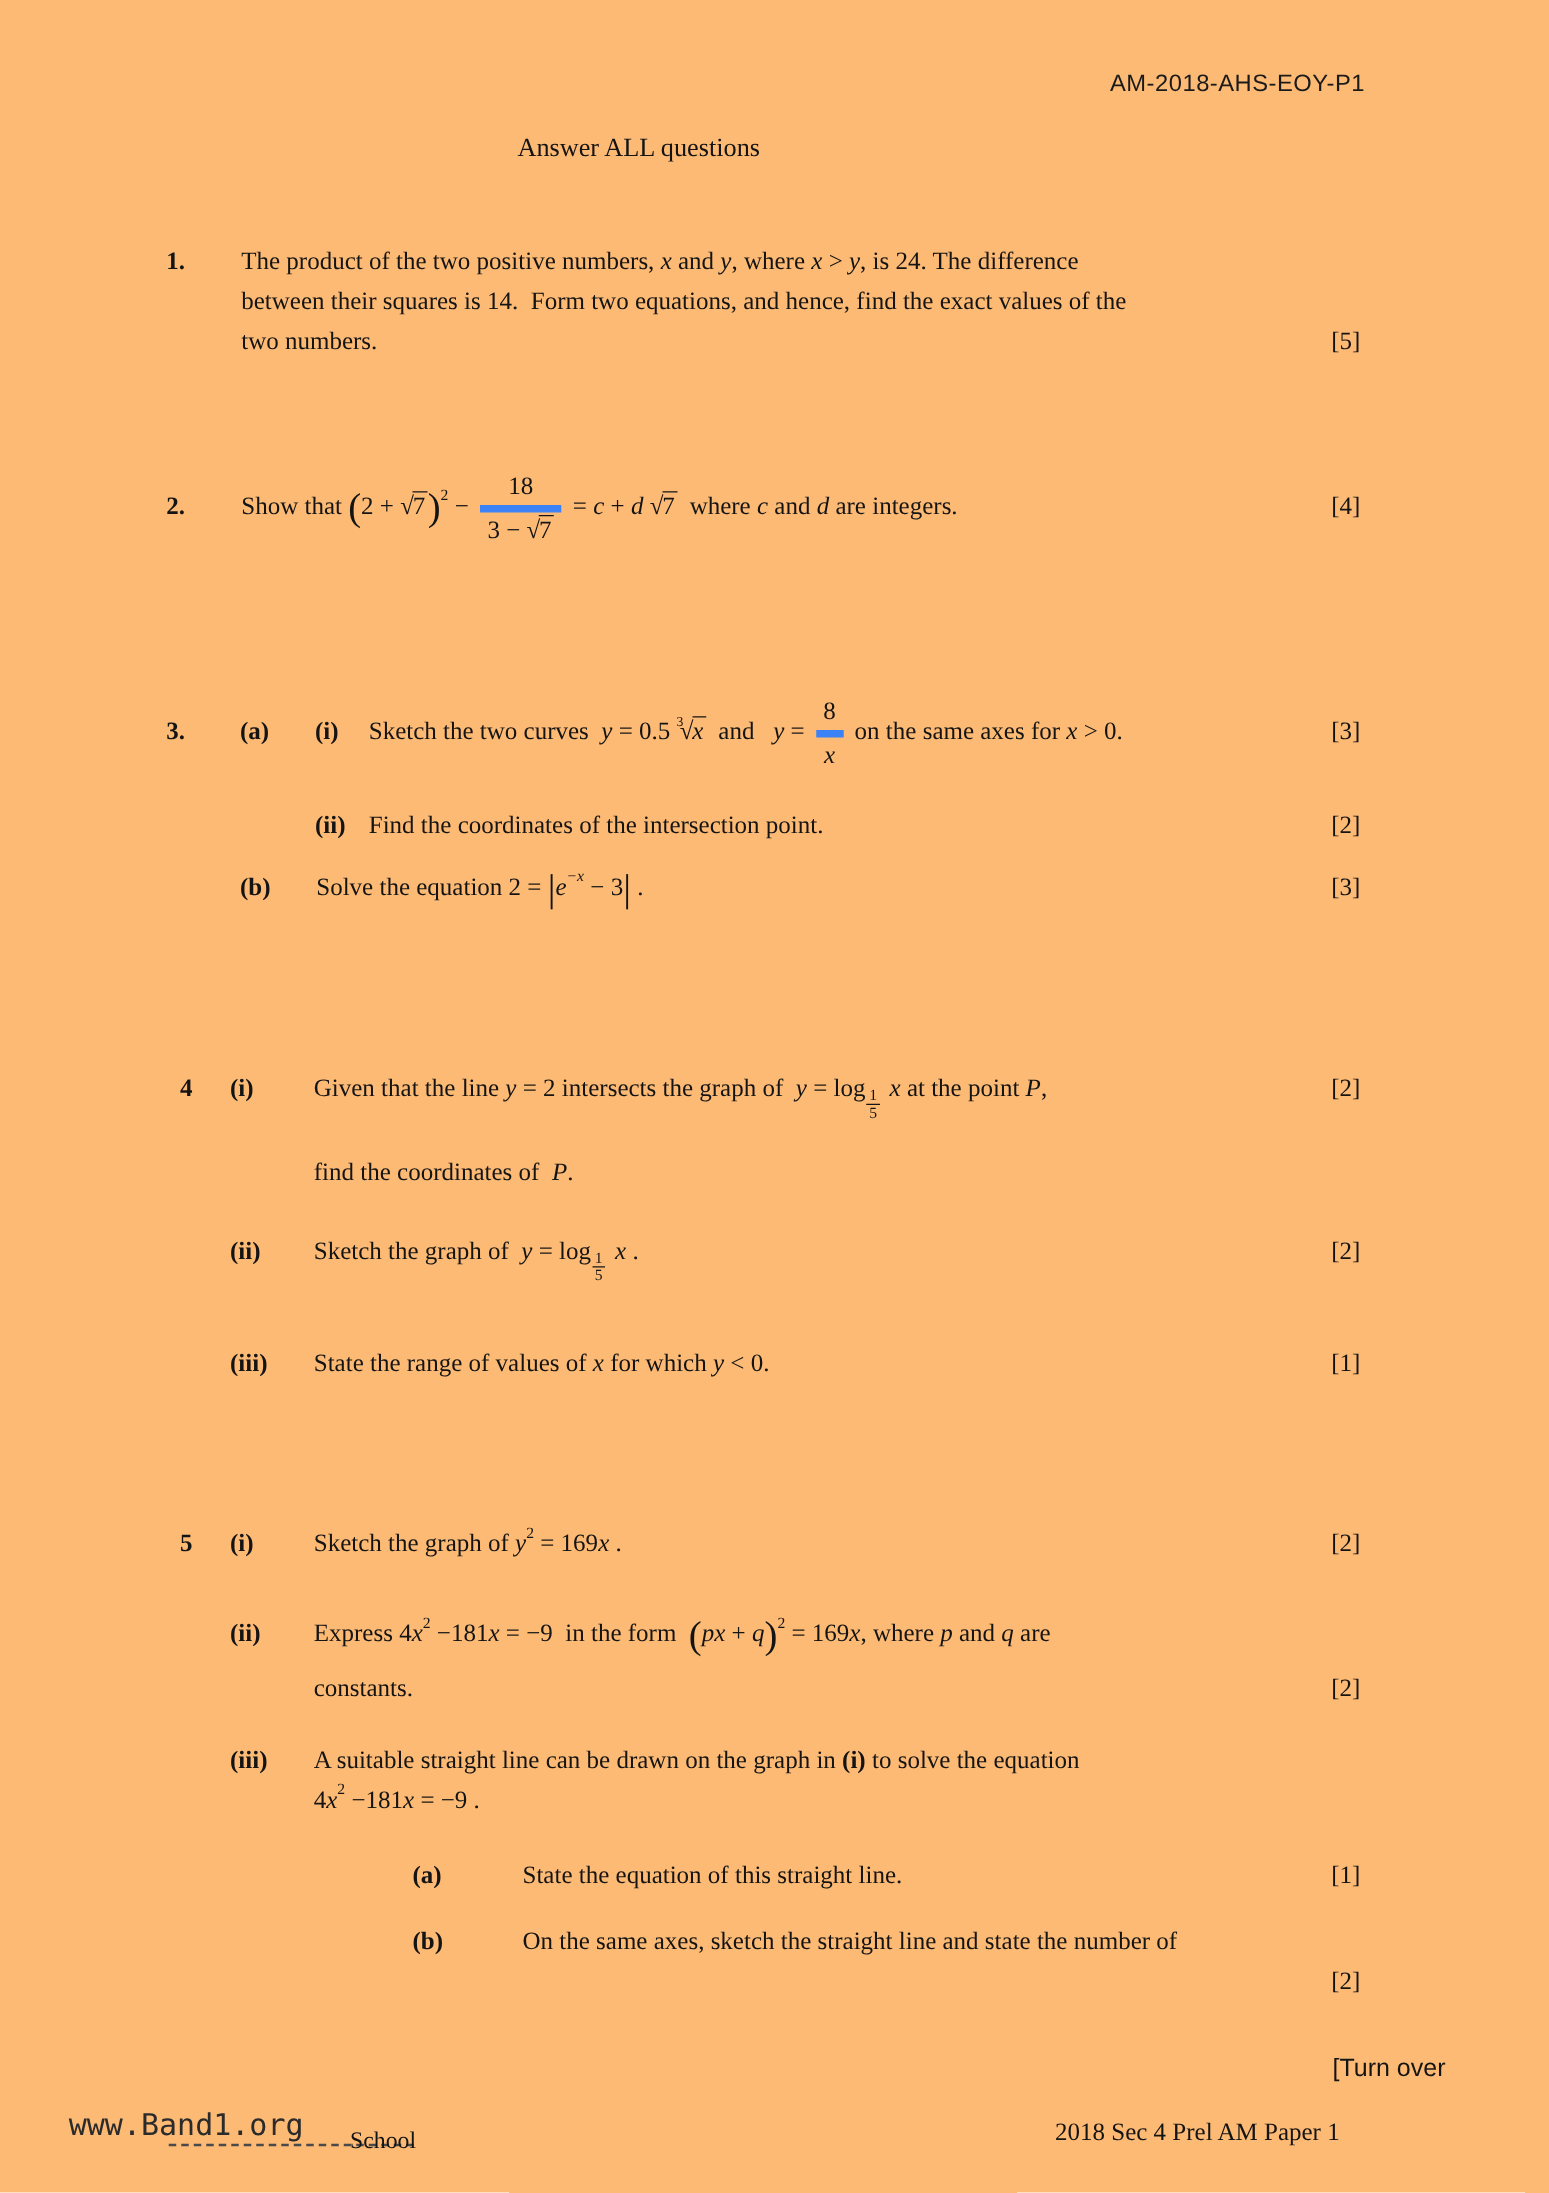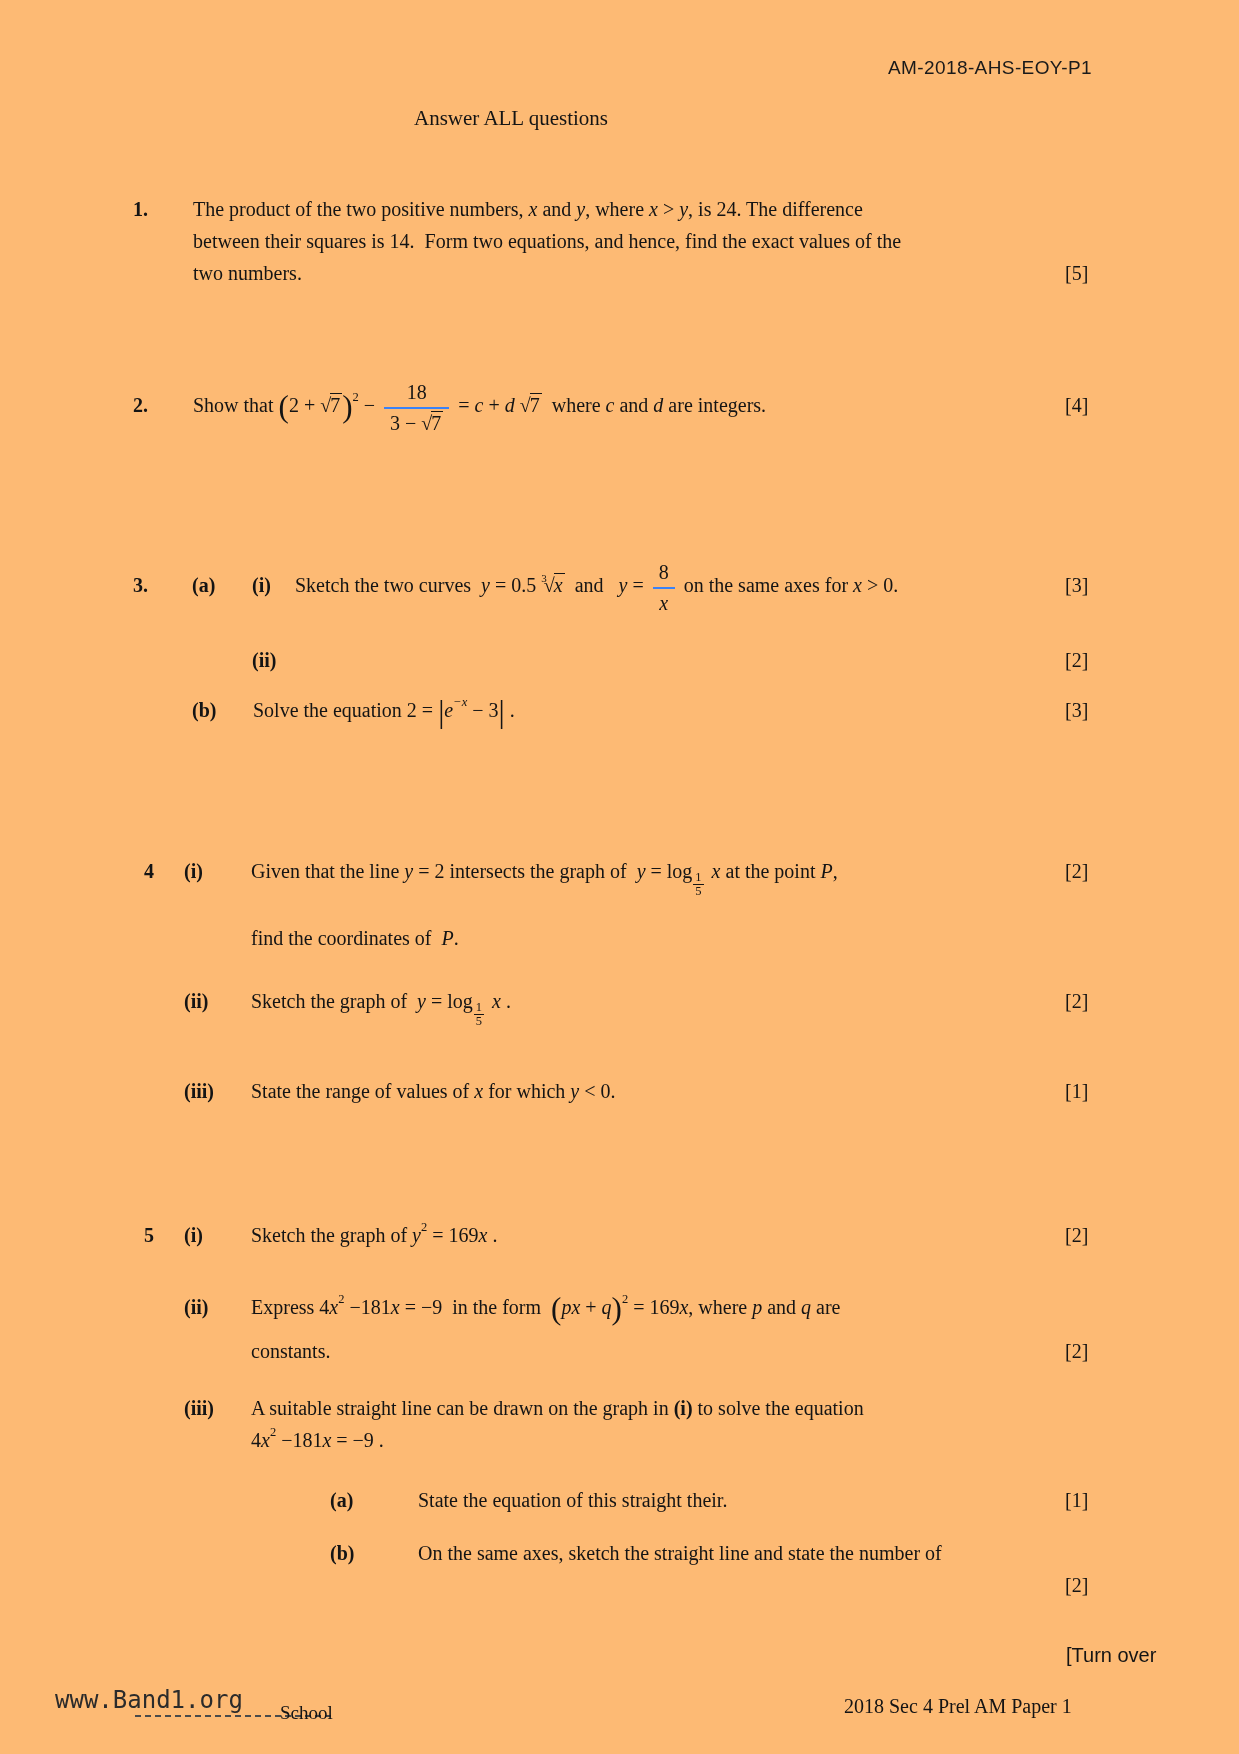--- a/index.html
+++ b/index.html
@@ -23,21 +23,21 @@
   .x-t4 {left:251px;}   
   .x-ia {left:330px;}   
   .x-ta {left:418px;}   
   .mk   {left:1065px;}  
 
   
   .sup{font-size:12.5px;vertical-align:11px;line-height:0;}
   .big{font-size:31px;line-height:0;vertical-align:-5px;}
   .frac{display:inline-block;vertical-align:middle;text-align:center;line-height:1.12;margin:-30px 4px;}
   .frac .num{display:block;padding:0 6px 4px;}
-  .frac .den{display:block;border-top:2px solid #3b82f6;padding:3px 6px 0;}
+  .frac .den{display:block;border-top:6px solid #3b82f6;padding:3px 6px 0;}
   .frac.sub{font-size:12.5px;vertical-align:baseline;margin:-10px 3px -6px 1px;position:relative;top:17px;line-height:1.05;}
   .frac.sub .num{padding:0 2px;}
   .frac.sub .den{border-top:1.4px solid #151515;padding:0 2px;}
   .sqrt{white-space:pre;}
   .rsign{display:inline-block;margin-right:-1px;}
   .rad{border-top:1.7px solid #151515;padding-right:2px;}
   .ridx{font-size:11px;vertical-align:10px;line-height:0;margin-right:-3px;}
 
   
   #hdr{position:absolute;top:57px;left:888px;font-family:"Liberation Sans",sans-serif;
@@ -79,20 +79,21 @@
   <div class="ln" style="top:572px">
     <span class="at x-q bd">3.</span>
     <span class="at x-a bd">(a)</span>
     <span class="at x-i bd">(i)</span>
     <span class="at x-t3"><span>Sketch the two curves  </span><span class="it">y</span><span> = 0.5 </span><span class="sqrt"><span class="ridx">3</span><span class="rsign">√</span><span class="rad"><span class="it">x</span></span></span><span>  and   </span><span class="it">y</span><span> = </span><span class="frac"><span class="num"><span>8</span></span><span class="den"><span class="it">x</span></span></span><span> on the same axes for </span><span class="it">x</span><span> &gt; 0.</span></span>
     <span class="at mk">[3]</span>
   </div>
 
   <div class="ln" style="top:647px">
     <span class="at x-i bd">(ii)</span>
+    <span class="at x-t3"><span>Find the coordinates of the intersection point.</span></span>
     <span class="at mk">[2]</span>
   </div>
 
   <div class="ln" style="top:697px">
     <span class="at x-a bd">(b)</span>
     <span class="at x-b"><span>Solve the equation 2 = </span><span class="big">|</span><span class="it">e</span><span class="it sup">−x</span><span> − 3</span><span class="big">|</span><span> .</span></span>
     <span class="at mk">[3]</span>
   </div>
 
   <div class="ln" style="top:858px">
@@ -136,21 +137,21 @@
   <div class="ln" style="top:1395px">
     <span class="at x-i4 bd">(iii)</span>
     <span class="at x-t4"><span>A suitable straight line can be drawn on the graph in </span><span class="bd">(i)</span><span> to solve the equation</span></span>
   </div>
   <div class="ln" style="top:1427px">
     <span class="at x-t4"><span>4</span><span class="it">x</span><span class="sup">2</span><span> −181</span><span class="it">x</span><span> = −9 .</span></span>
   </div>
 
   <div class="ln" style="top:1487px">
     <span class="at x-ia bd">(a)</span>
-    <span class="at x-ta"><span>State the equation of this straight their.</span></span>
+    <span class="at x-ta"><span>State the equation of this straight line.</span></span>
     <span class="at mk">[1]</span>
   </div>
 
   <div class="ln" style="top:1540px">
     <span class="at x-ia bd">(b)</span>
     <span class="at x-ta"><span>On the same axes, sketch the straight line and state the number of</span></span>
   </div>
   <div class="ln" style="top:1572px">
     <span class="at mk">[2]</span>
   </div>

